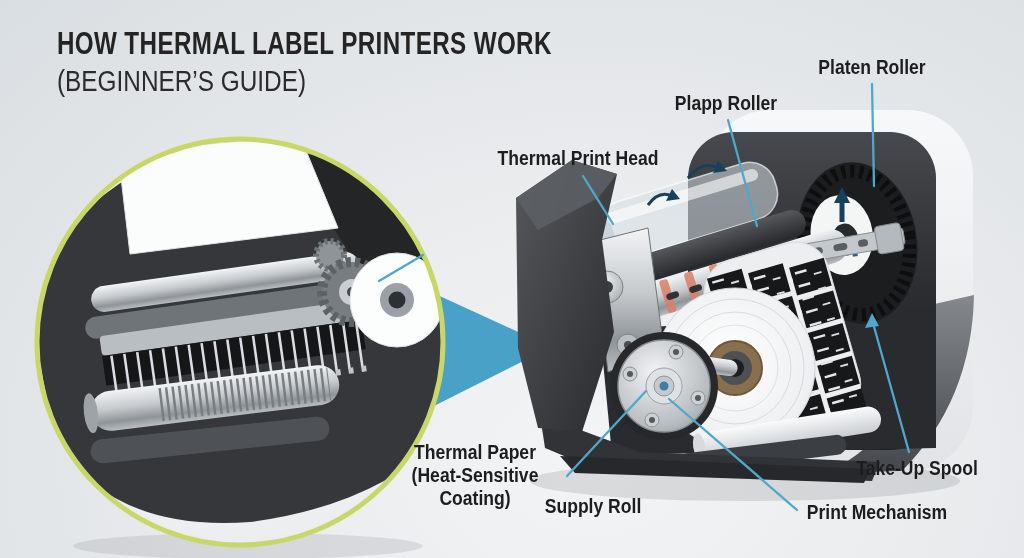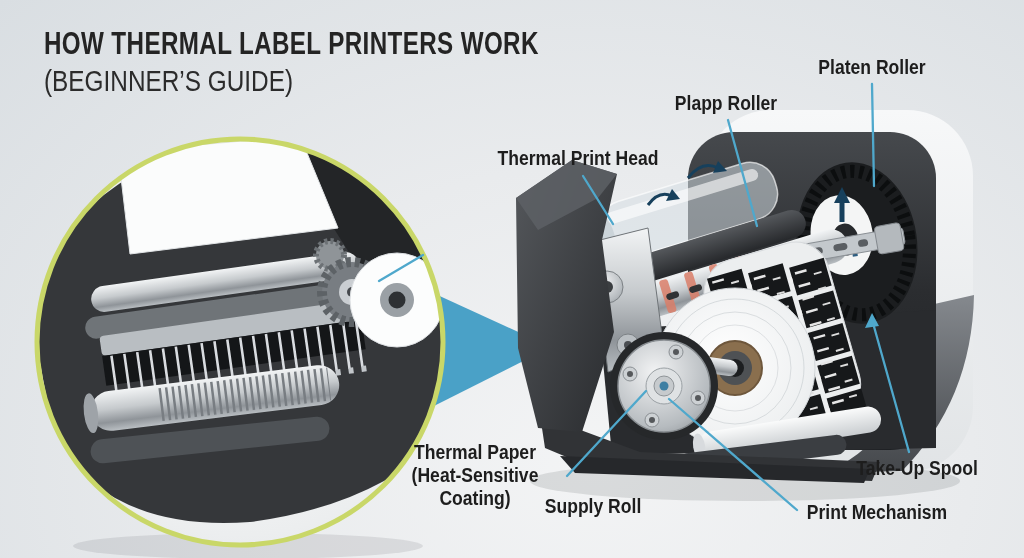--- a/index.html
+++ b/index.html
@@ -1,21 +1,21 @@
 <!DOCTYPE html>
 <html><head>
 <meta charset="utf-8">
 <style>
   html,body{margin:0;padding:0;}
   body{width:1024px;height:558px;overflow:hidden;
        font-family:"Liberation Sans",sans-serif;
        background:radial-gradient(ellipse at 58% 82%, #f3f4f5 0%, #e9ebed 45%, #d9dee2 100%);}
   .scene{position:relative;width:1024px;height:558px;}
   .artwork{position:absolute;left:0;top:0;}
-  .title-block{position:absolute;left:44px;top:26px;color:#242424;z-index:5;}
+  .title-block{position:absolute;left:57px;top:26px;color:#242424;z-index:5;}
   .title-line1{font-size:31px;font-weight:700;letter-spacing:.5px;transform:scaleX(.78);
                transform-origin:left top;white-space:nowrap;color:#242424;}
   .title-line2{font-size:29px;font-weight:400;margin-top:3px;transform:scaleX(.84);
                transform-origin:left top;white-space:nowrap;color:#2b2b2b;}
   .callout{position:absolute;font-weight:700;font-size:19.5px;color:#1d1d1d;
            white-space:nowrap;z-index:6;transform:translateX(-50%) scaleX(.9);}
   .callout-multi{position:absolute;font-weight:700;font-size:19.5px;color:#1d1d1d;
            text-align:center;line-height:23px;z-index:6;transform:translateX(-50%) scaleX(.9);}
 </style>
 </head>

